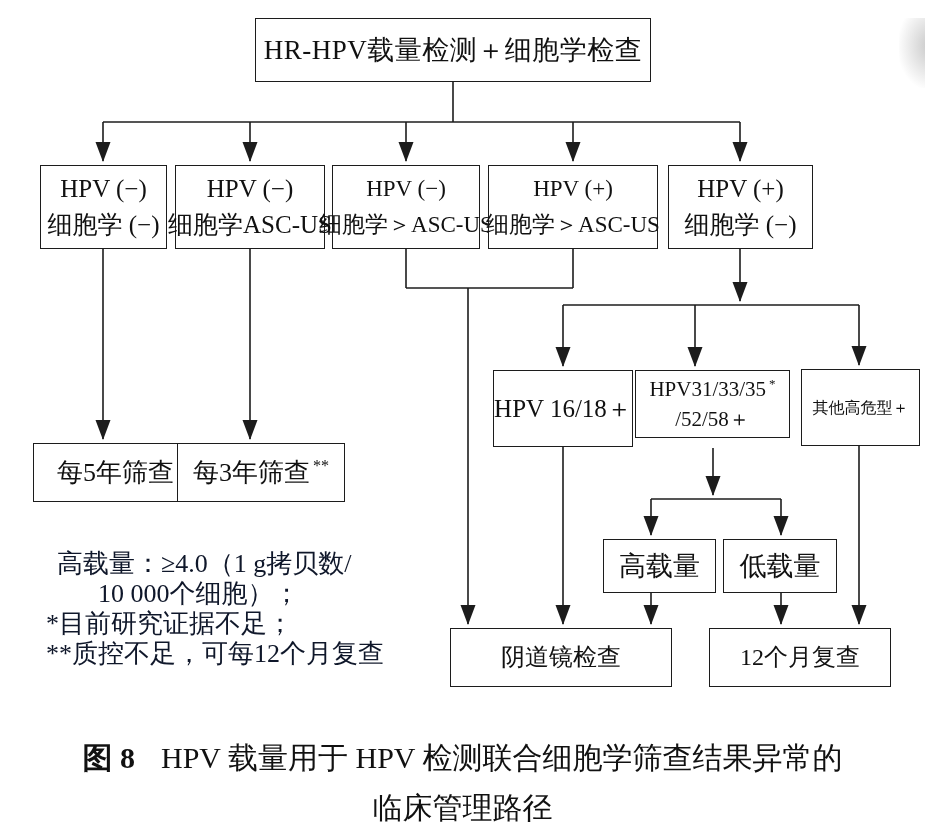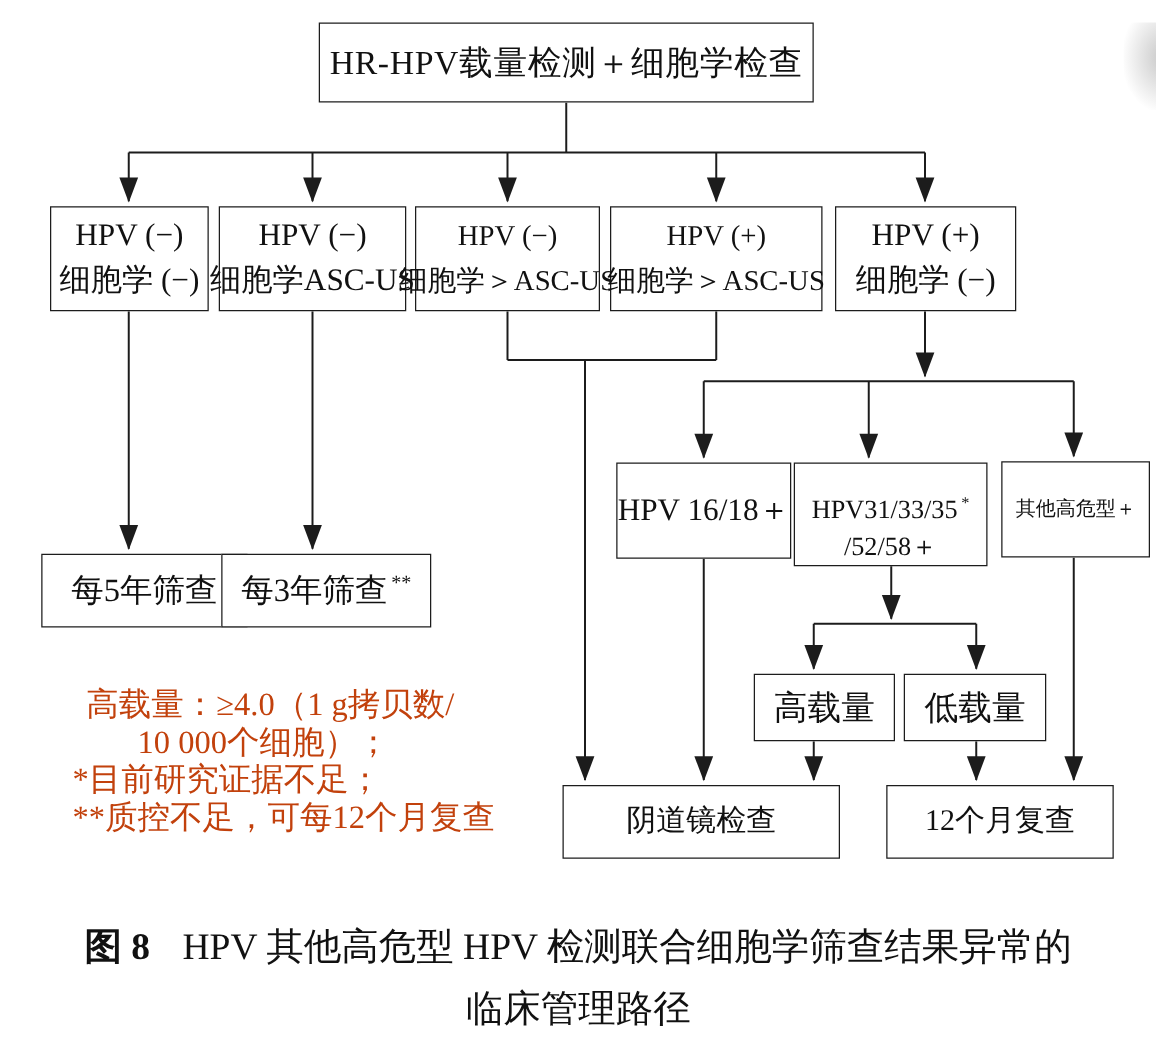--- a/index.html
+++ b/index.html
@@ -22,22 +22,22 @@
   .lvl2.tight { font-size:23px; }
   .screen-node { font-size:26px; }
   .n1618 { font-size:25px; }
   .n3133 { font-size:21px; }
   .n3133 .ln { line-height:30px; }
   .nother { font-size:16px; }
   .load-node { font-size:27px; }
   .final-node { font-size:24px; }
   sup.mark { font-size:0.62em; vertical-align:super; line-height:0; margin-left:3px; }
   #notes {
-    position:absolute; left:58px; top:549px; font-size:26px; line-height:30px;
-    color:#c2410c; white-space:nowrap;
+    position:absolute; left:46px; top:549px; font-size:26px; line-height:30px;
+    color:#0f172a; white-space:nowrap;
   }
   #notes .note-l1 { margin-left:11px; }
   #notes .note-l2 { margin-left:52px; }
   #caption { position:absolute; left:0; top:741px; width:925px; text-align:center;
     font-size:30px; line-height:34px; }
   #caption .cap-row { display:block; }
   #caption .fig-label { font-weight:bold; margin-right:26px; }
   #caption .cap-line2 { display:block; margin-top:16px; }
   #curl {
     position:absolute; right:0px; top:18px; width:26px; height:70px;
@@ -122,21 +122,21 @@
   <div class="node screen-node" style="left:33px;top:443px;width:165px;height:59px;">
     <span class="ln">每5年筛查</span>
   </div>
   <div class="node screen-node" style="left:177px;top:443px;width:168px;height:59px;">
     <span class="ln"><span>每3年筛查</span><sup class="mark">**</sup></span>
   </div>
 
   <div class="node n1618" style="left:493px;top:370px;width:140px;height:77px;">
     <span class="ln">HPV 16/18＋</span>
   </div>
-  <div class="node n3133 two" style="left:635px;top:370px;width:155px;height:83px;justify-content:flex-end;">
+  <div class="node n3133 two" style="left:635px;top:370px;width:155px;height:68px;">
     <span class="ln"><span>HPV31/33/35</span><sup class="mark">*</sup></span>
     <span class="ln">/52/58＋</span>
   </div>
   <div class="node nother" style="left:801px;top:369px;width:119px;height:77px;">
     <span class="ln">其他高危型＋</span>
   </div>
 
   <div class="node load-node" style="left:603px;top:539px;width:113px;height:54px;">
     <span class="ln">高载量</span>
   </div>
@@ -153,20 +153,20 @@
 
   <div id="notes">
     <div class="note-l1">高载量：≥4.0（1 g拷贝数/</div>
     <div class="note-l2">10 000个细胞）；</div>
     <div class="note-l3">*目前研究证据不足；</div>
     <div class="note-l4">**质控不足，可每12个月复查</div>
   </div>
 
   <div id="caption">
     <span class="cap-row">
-      <span class="fig-label">图 8</span><span>HPV 其他高危型 HPV 检测联合细胞学筛查结果异常的</span>
+      <span class="fig-label">图 8</span><span>HPV 载量用于 HPV 检测联合细胞学筛查结果异常的</span>
     </span>
     <span class="cap-line2">临床管理路径</span>
   </div>
 
   <div id="curl"></div>
 
 </div>
 
 </body></html>

